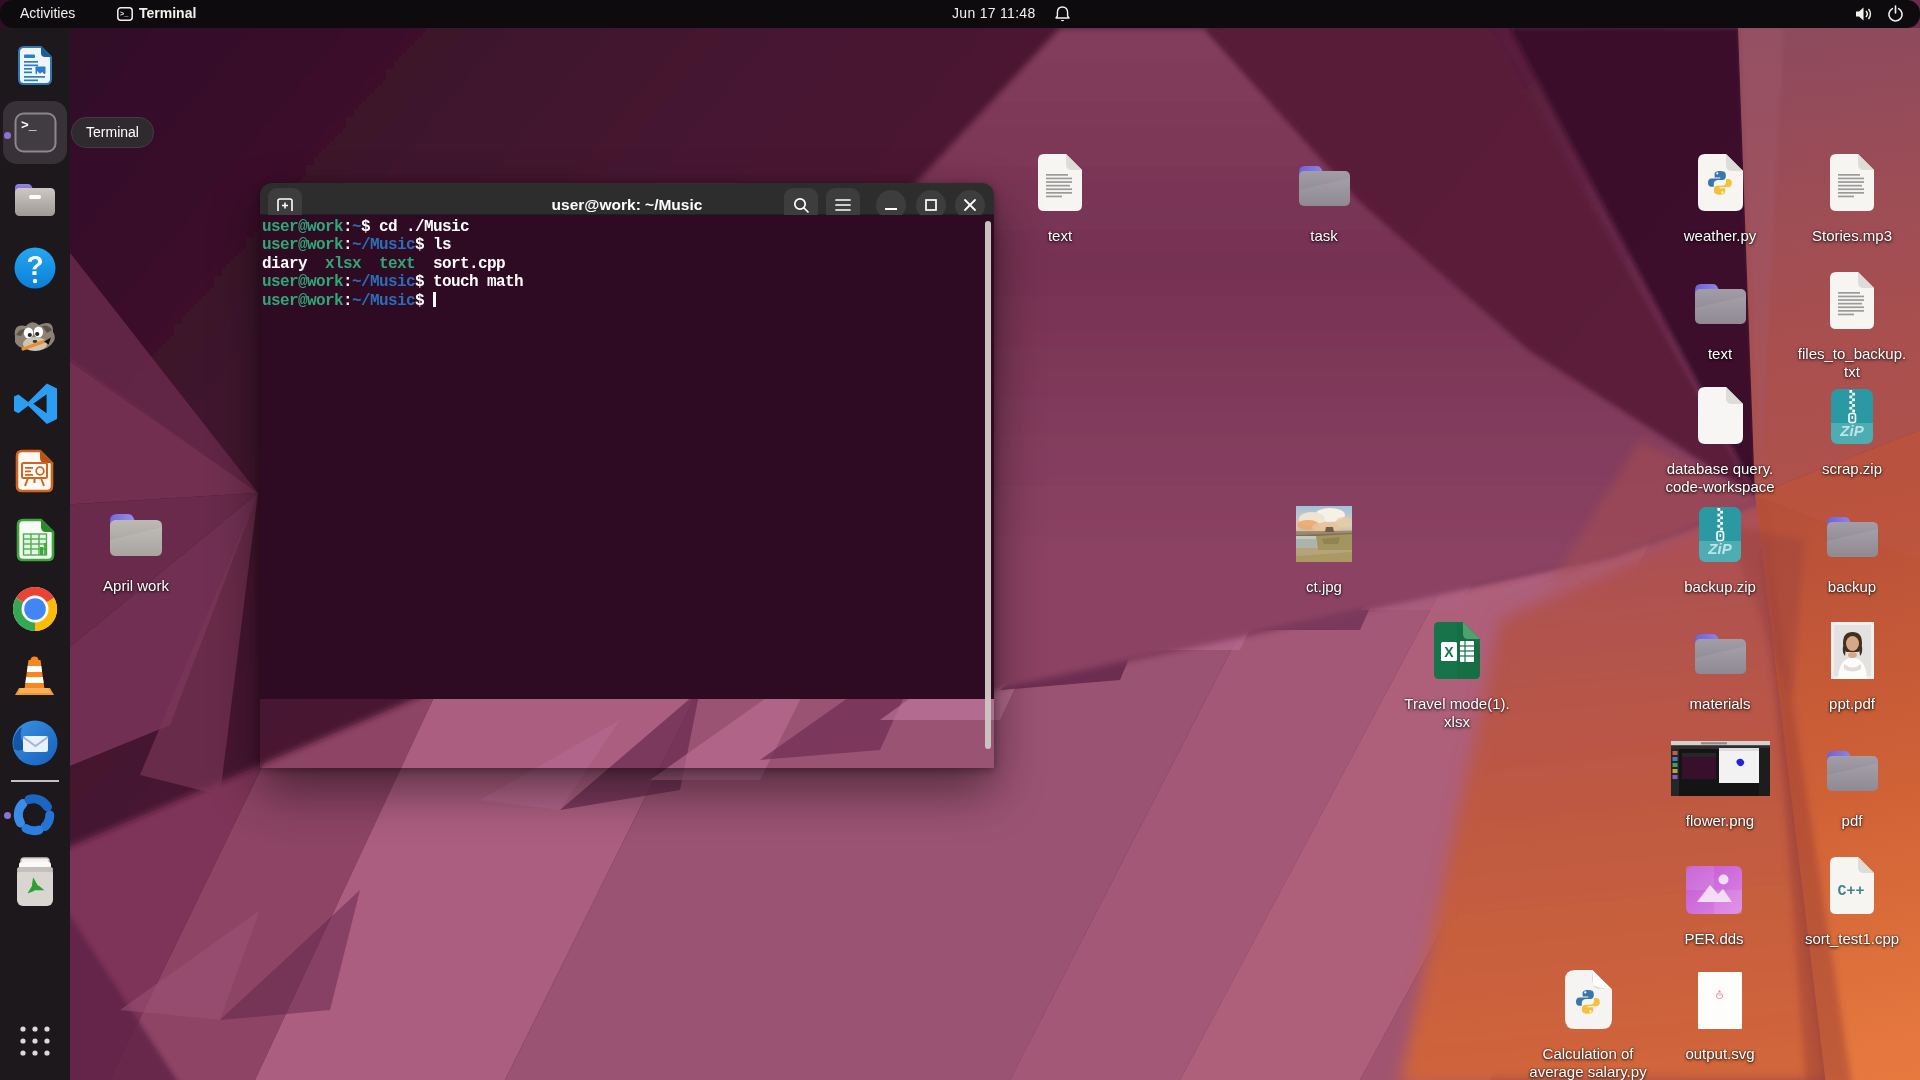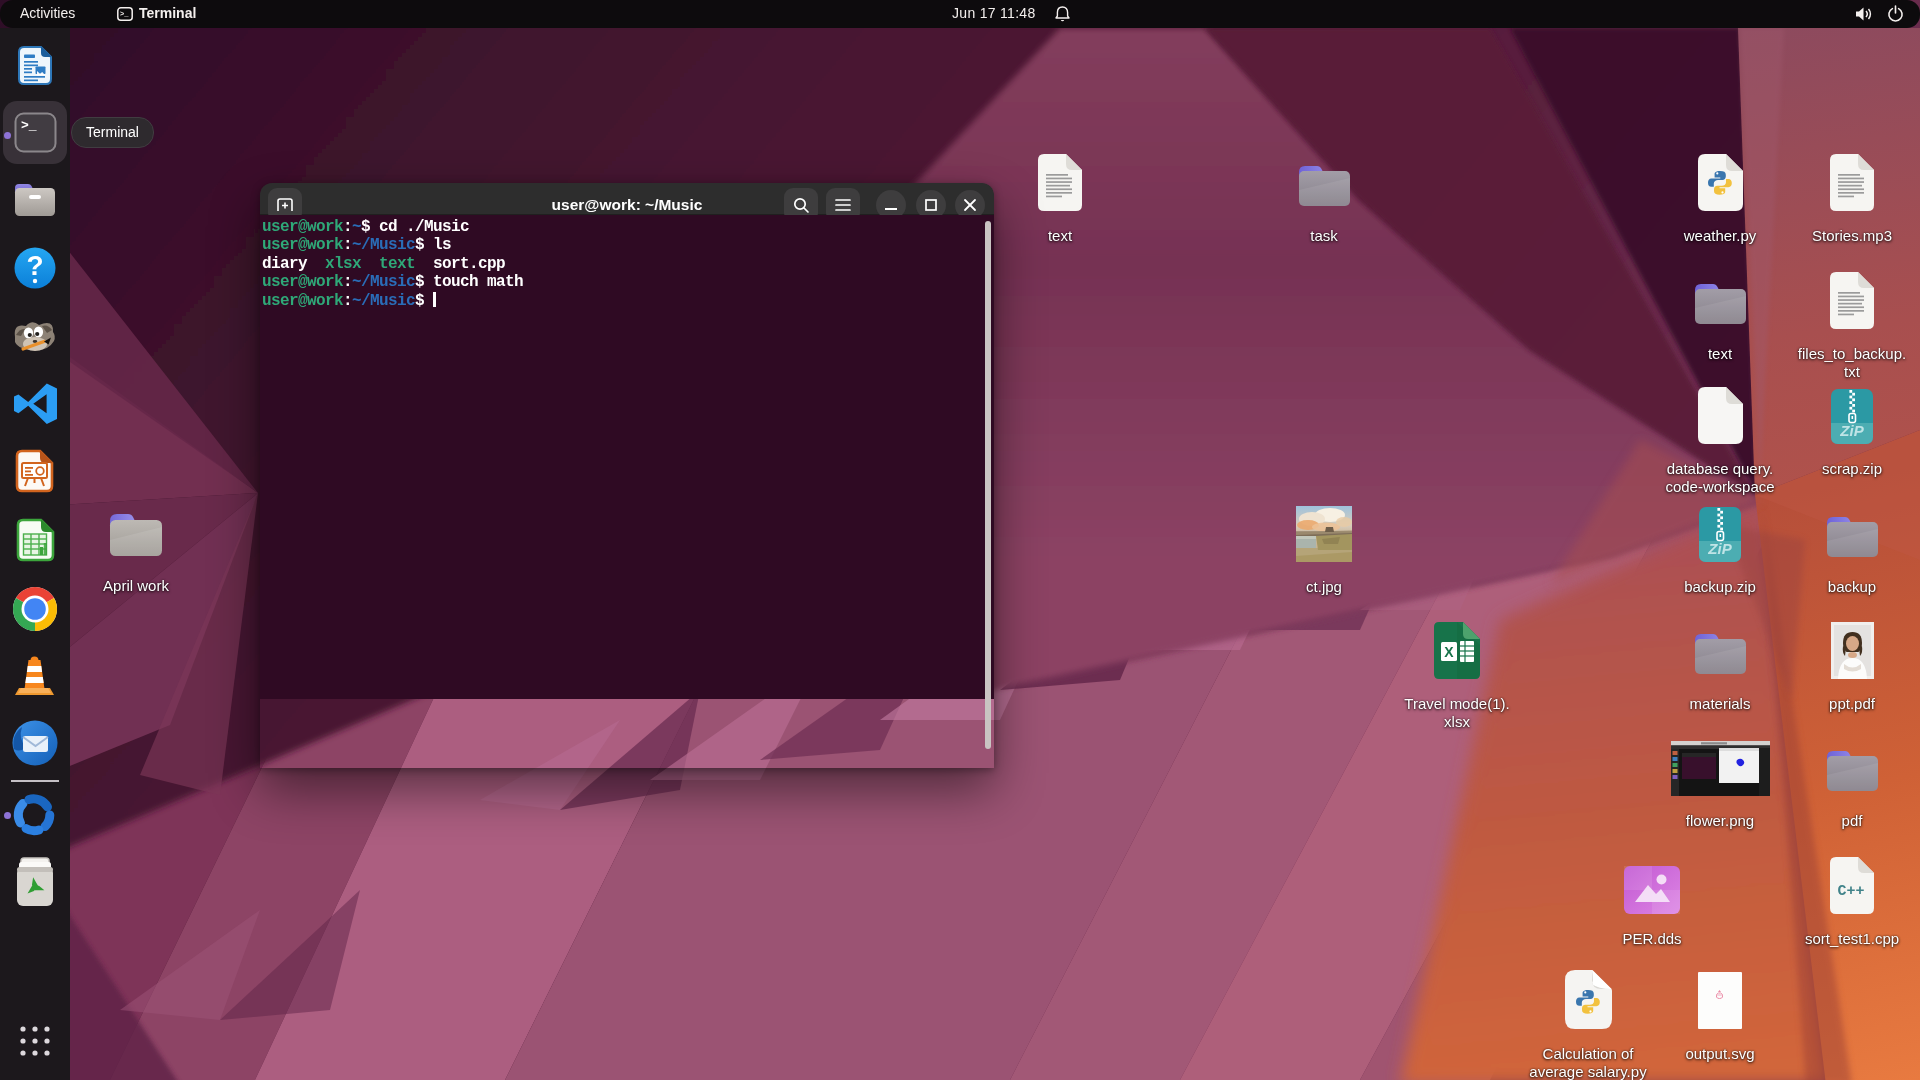--- a/index.html
+++ b/index.html
@@ -660,21 +660,21 @@
   <div class="gfx">
         <svg width="55" height="51" viewBox="0 0 55 51">
     <path d="M2 12 Q2 6 8 6 L20 6 Q23 6 24.5 9 L26 12 L26 18 L2 18 Z" fill="url(#gftab)"></path>
     <rect x="2" y="11" width="51" height="35" rx="5" fill="url(#gft)"></rect>
     <path d="M2 30 L53 18 L53 41 Q53 46 48 46 L7 46 Q2 46 2 41 Z" fill="#ffffff" opacity="0.08"></path>
   </svg>
       </div>
   <div class="lbl">pdf</div>
 </div>
 
-<div class="icon" style="left:1587px;top:856px">
+<div class="icon" style="left:1649px;top:856px">
   <div class="gfx">
         <svg width="56" height="48" viewBox="0 0 56 48">
     <defs>
             <linearGradient id="gdds" x1="0" y1="0" x2="1" y2="1">
               <stop offset="0" stop-color="#c258d2"></stop>
               <stop offset="1" stop-color="#dd86e4"></stop>
             </linearGradient>
           </defs>
     <rect width="56" height="48" rx="6" fill="url(#gdds)"></rect>
     <rect x="0" y="0" width="28" height="24" fill="#fff" opacity="0.10"></rect>

